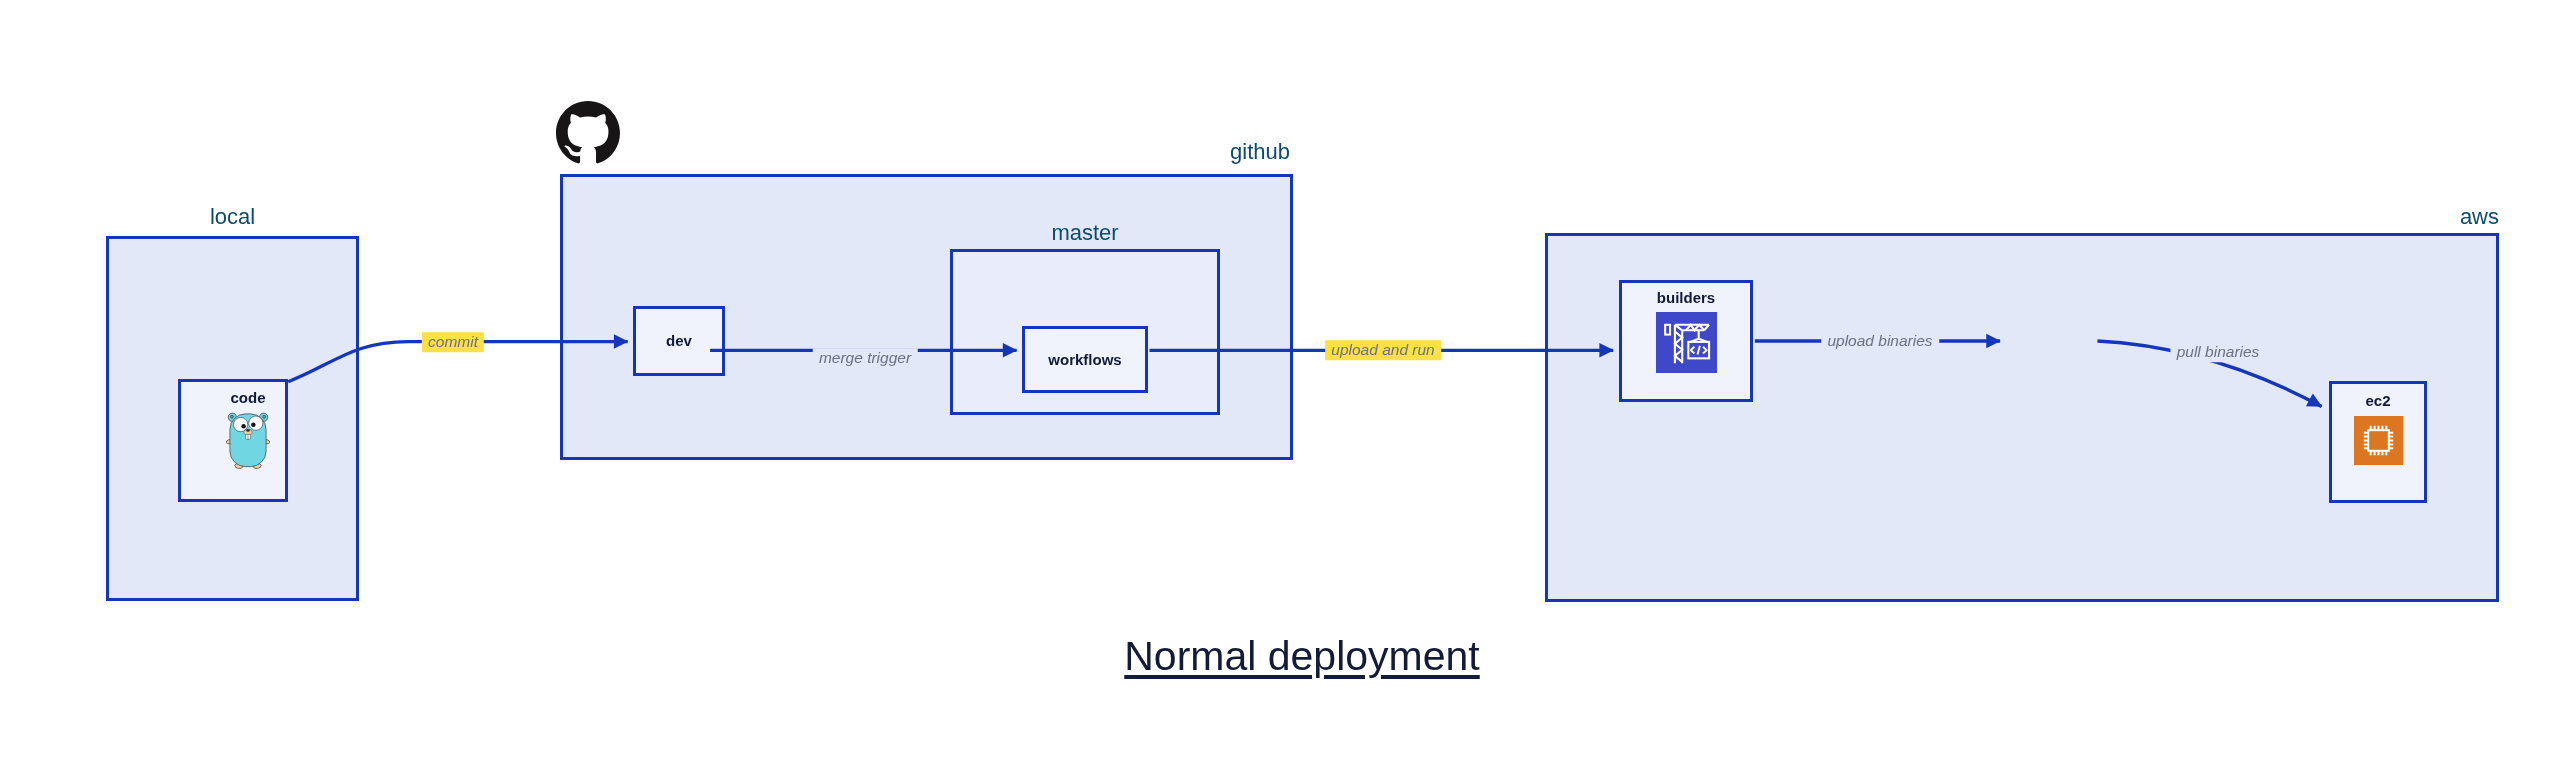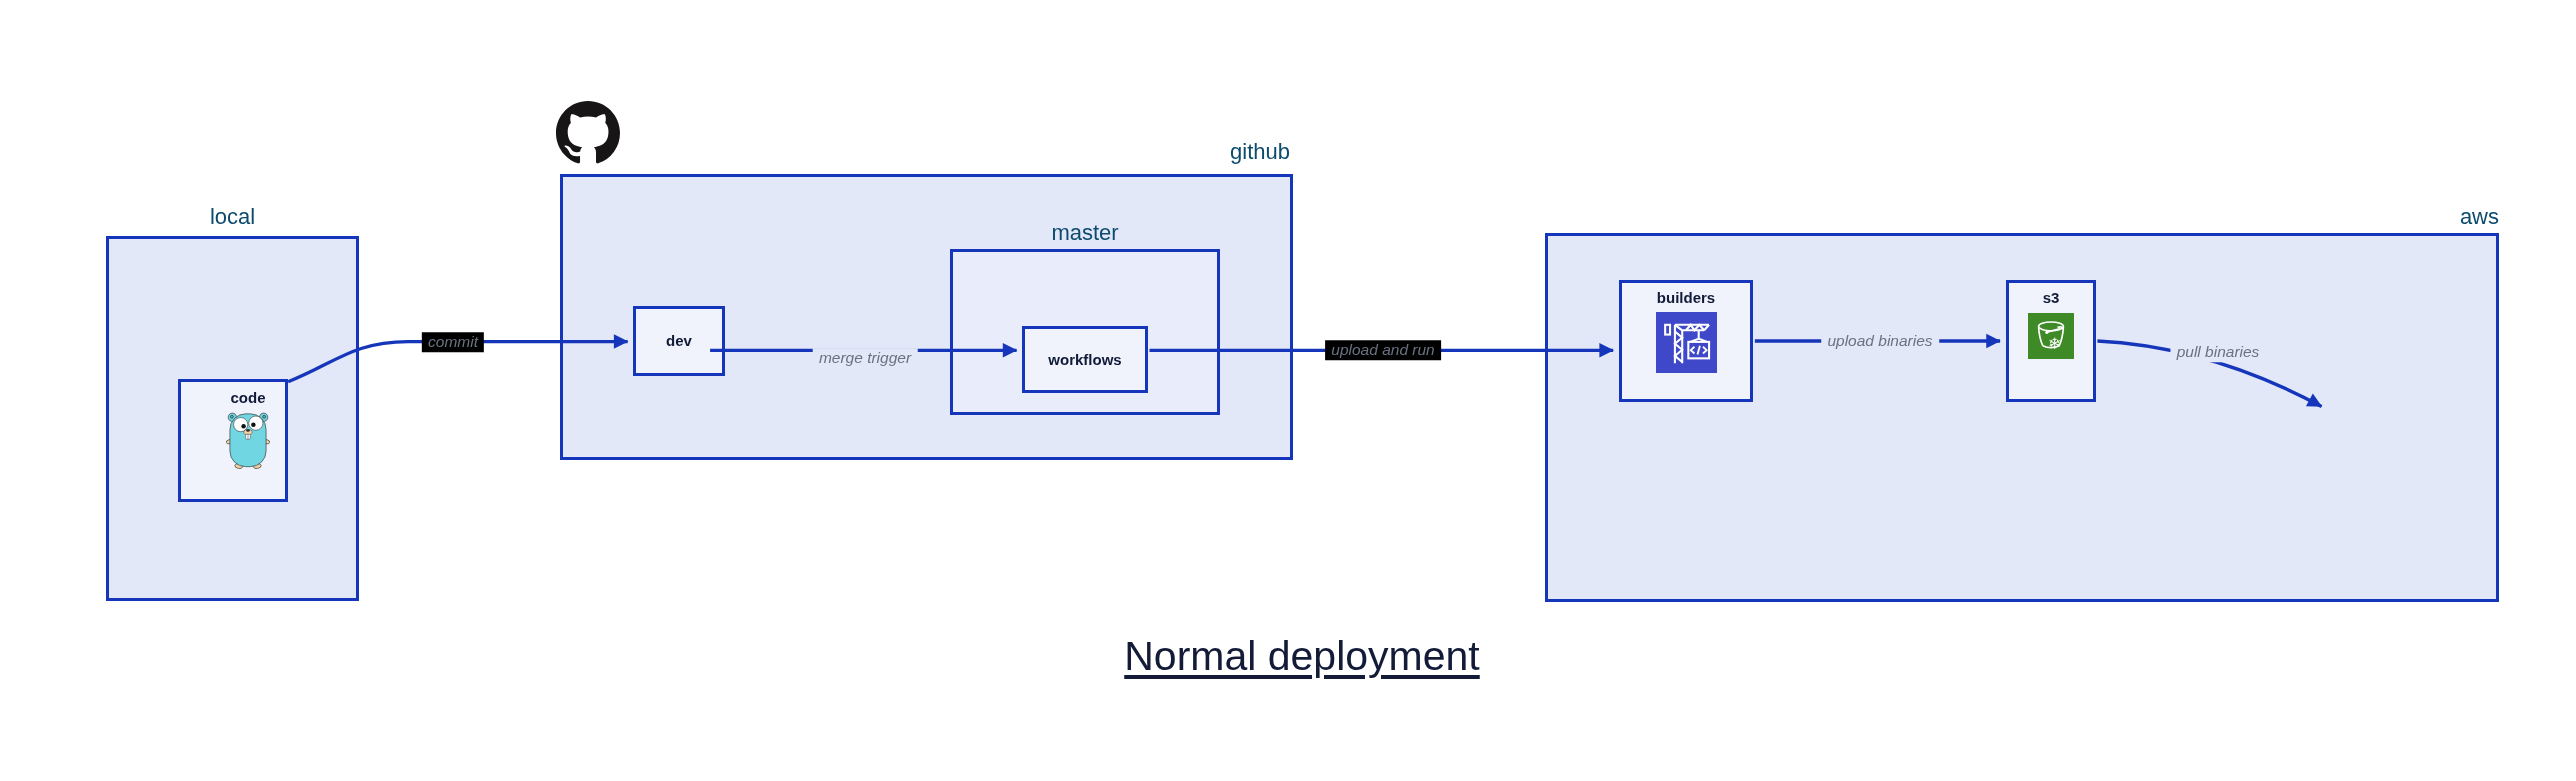--- a/index.html
+++ b/index.html
@@ -39,21 +39,21 @@
     font-weight:bold;font-size:15px;color:#111a38;text-align:left;
     line-height:17.5px;
   }
   .edge-label{
     position:absolute;
     transform:translate(-50%,-50%);
     font-style:italic;font-size:15.5px;color:#6a7280;
     padding:1px 6.2px;white-space:nowrap;z-index:6;
     line-height:17.5px;
   }
-  .bg-white{background:#000000;}
+  .bg-white{background:#fde047;}
   .bg-lav{background:#e2e8f8;}
   .arrows{position:absolute;left:0;top:0;z-index:5;pointer-events:none;}
   .icon{display:block;}
   .diagram-title{
     position:absolute;left:1302px;top:633px;
     transform:translateX(-50%);
     font-size:41px;color:#131b38;white-space:nowrap;
     text-decoration:underline;
     text-decoration-thickness:3.6px;
     text-underline-offset:5.2px;
@@ -135,37 +135,34 @@
         <rect x="53" y="49" width="34" height="27"></rect>
       </g>
       <g stroke="#ffffff" stroke-width="3" fill="none">
         <path d="M63 57 l-6 5.5 6 5.5"></path>
         <path d="M77 57 l6 5.5 -6 5.5"></path>
         <path d="M72 55.5 l-4 14"></path>
       </g>
     </svg>
   </div>
 
-  <div class="node" style="left:2006px;top:280px;width:90px;height:122px;padding-top:6.2px;gap:6.2px;">
-    <div class="node-title">s3</div>
-    <svg class="icon" width="46" height="46" viewBox="0 0 100 100">
-      <rect x="0" y="0" width="100" height="100" fill="#3e8a27"></rect>
-      <g stroke="#ffffff" stroke-width="3.6" fill="none">
-        <ellipse cx="50" cy="29" rx="27" ry="9.5"></ellipse>
-        <path d="M23 31 C24 45 27 60 32 71"></path>
-        <path d="M77 31 C76 45 73 60 68 71"></path>
-        <path d="M32 71 Q50 80 68 71"></path>
-        <path d="M41 42 L70 34"></path>
-        <path d="M64 31 Q78 28 76 36"></path>
+
+  <div class="node" style="left:2329px;top:381px;width:98px;height:122px;padding-top:8.2px;gap:6.2px;">
+    <div class="node-title">ec2</div>
+    <svg class="icon" width="49" height="49" viewBox="0 0 100 100">
+      <rect x="0" y="0" width="100" height="100" fill="#dc7620"></rect>
+      <g stroke="#ffffff" stroke-width="4" fill="none">
+        <rect x="29" y="29" width="42" height="42"></rect>
+        <path d="M34 29 V20 M42 29 V20 M50 29 V20 M58 29 V20 M66 29 V20"></path>
+        <path d="M34 71 V80 M42 71 V80 M50 71 V80 M58 71 V80 M66 71 V80"></path>
+        <path d="M29 34 H20 M29 42 H20 M29 50 H20 M29 58 H20 M29 66 H20"></path>
+        <path d="M71 34 H80 M71 42 H80 M71 50 H80 M71 58 H80 M71 66 H80"></path>
       </g>
-      <circle cx="41" cy="42" r="3.4" fill="#ffffff"></circle>
-      <text x="58" y="79" text-anchor="middle" fill="#ffffff" font-family="DejaVu Sans, sans-serif" font-size="34">❄</text>
     </svg>
   </div>
-
 
   <svg class="arrows" width="2604" height="781" viewBox="0 0 5054 1516">
     <defs>
       <marker id="ah" viewBox="0 0 12 12" refX="10.5" refY="6" markerWidth="5.2" markerHeight="5.2" orient="auto-start-reverse">
         <path d="M1 1 L11 6 L1 11 Z" fill="#1536bb"></path>
       </marker>
     </defs>
     <g stroke="#1536bb" stroke-width="6.5" fill="none">
       <path d="M 559 741 C 648 706 685 663 792 663 H 1218" marker-end="url(#ah)"></path>
       <path d="M 1378 680 H 1973" marker-end="url(#ah)"></path>

